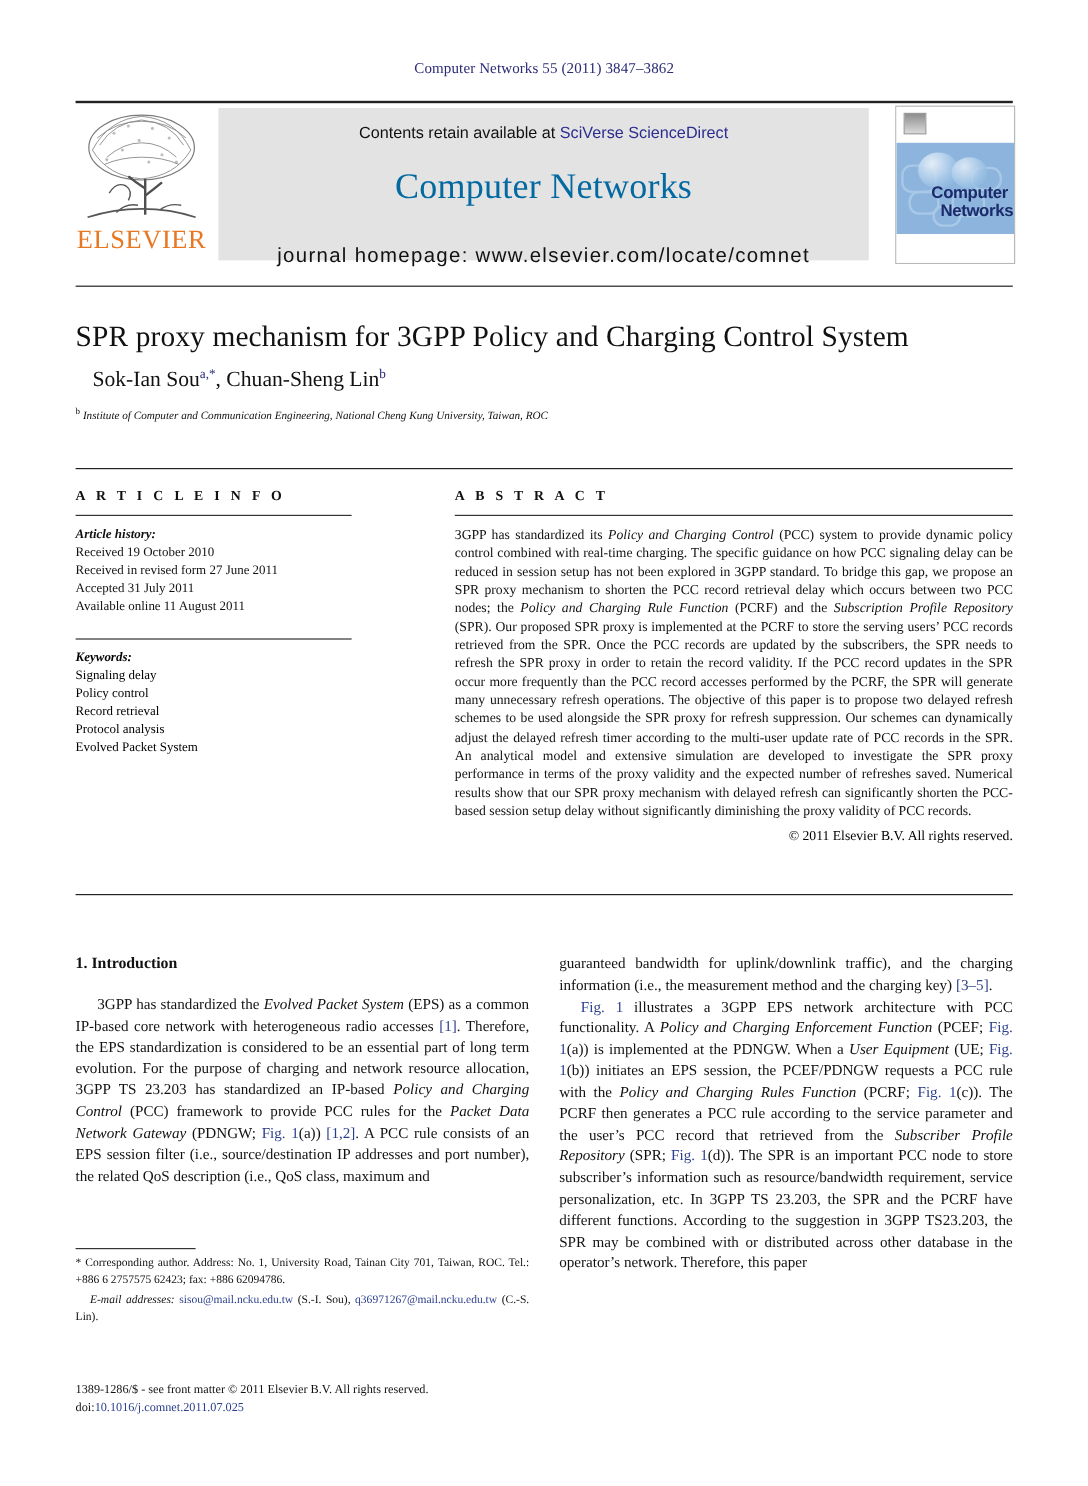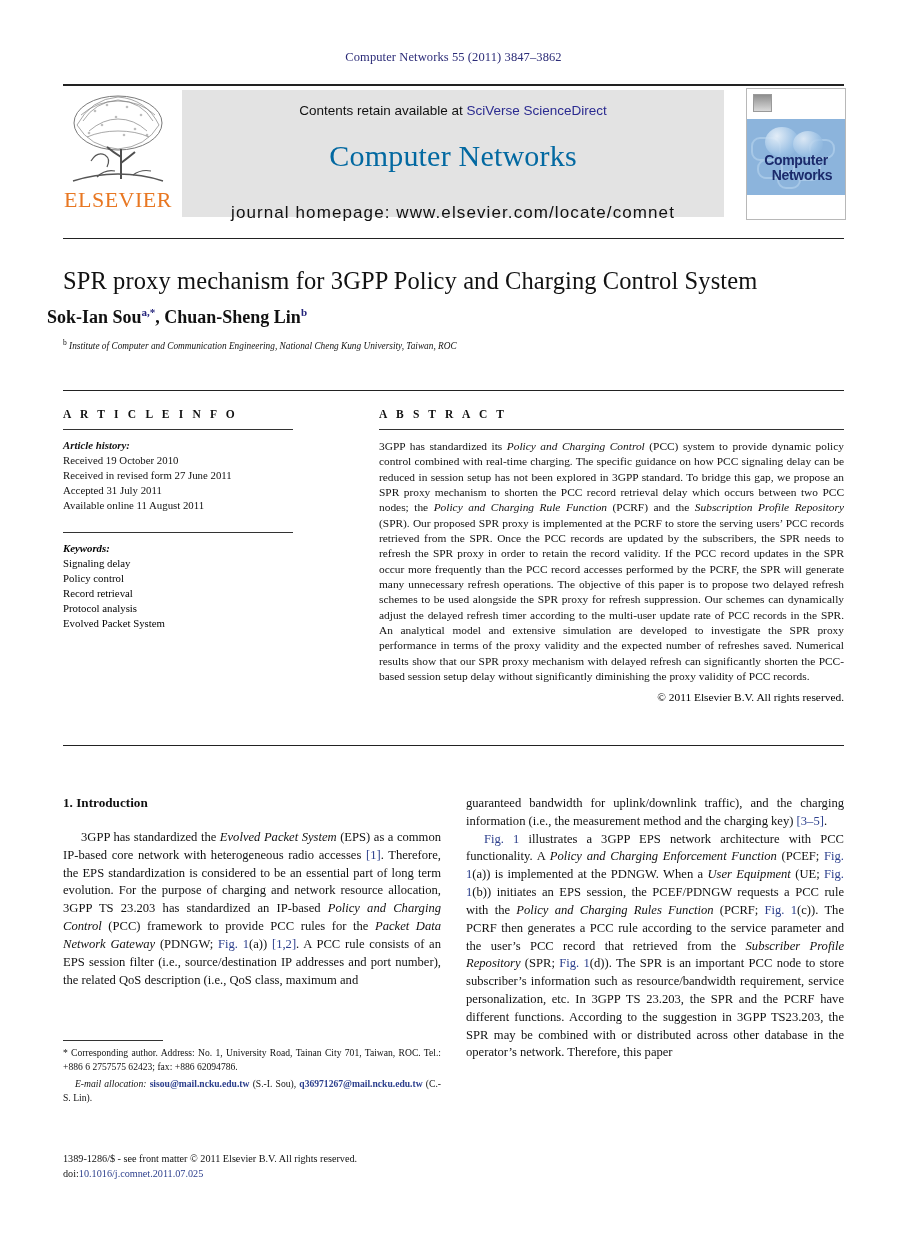--- a/index.html
+++ b/index.html
@@ -127,21 +127,21 @@
   .cover-bubbles {
     position: absolute; left:0; top:0; width:100%; height:100%;
   }
   .bub {
     position: absolute;
     border: 2px solid #a7c8e7;
     border-radius: 9px;
   }
   .cover-text {
     position: absolute;
-    left: 0; top: 34px;
+    left: 12px; top: 34px;
     width: 100%;
     text-align: center;
     font-family: "Liberation Sans", sans-serif;
     color: #1b2a6b;
     line-height: 1.08;
   }
   .cover-text .l1 { font-size: 14px; font-weight: bold; letter-spacing: -.3px;}
   .cover-text .l2 { font-size: 14px; font-weight: bold; letter-spacing: -.3px; margin-left: 12px;}
   .cover-bot {
     position: absolute;
@@ -160,26 +160,25 @@
     position: absolute;
     left: 63px; top: 267px;
     width: 790px;
     font-size: 24.5px;
     font-family: "Liberation Serif", serif;
     color: #111;
     letter-spacing: .1px;
   }
   .authors {
     position: absolute;
-    left: 47px; top: 306px;
+    left: 77px; top: 306px;
     width: 790px;
     font-size: 18px;
     font-family: "Liberation Serif", serif;
     color: #111;
-    font-weight: bold;
   }
   .authors sup { font-size: 11px; color: #23237a; }
   .affil {
     position: absolute;
     left: 63px; top: 338px;
     width: 790px;
     font-size: 9.3px;
     font-style: italic;
     font-family: "Liberation Serif", serif;
     line-height: 1.45;
@@ -287,21 +286,21 @@
   .footnotes {
     position: absolute;
     left: 63px; top: 1046px;
     width: 378px;
     font-size: 9.6px;
     line-height: 1.42;
     color: #111;
     text-align: justify;
   }
   .footnotes .em { font-style: italic; }
-  .footnotes a, .footnotes .mail { color: #2b3e8c; font-weight: bold; }
+  .footnotes a, .footnotes .mail { color: #2b3e8c; }
   .footnotes .blk { margin-bottom: 4px; }
   .imprint {
     position: absolute;
     left: 63px; top: 1152px;
     width: 420px;
     font-size: 10.2px;
     line-height: 1.45;
     color: #111;
   }
   .imprint .doi { color: #2b3e8c; }
@@ -438,21 +437,21 @@
 
   <div class="body-right">
     <p class="para cont"><span>guaranteed bandwidth for uplink/downlink traffic), and the charging information (i.e., the measurement method and the charging key) </span><span class="ref">[3–5]</span><span>.</span></p>
     <p class="para"><span class="ref">Fig. 1</span><span> illustrates a 3GPP EPS network architecture with PCC functionality. A </span><i>Policy and Charging Enforcement Function</i><span> (PCEF; </span><span class="ref">Fig. 1</span><span>(a)) is implemented at the PDNGW. When a </span><i>User Equipment</i><span> (UE; </span><span class="ref">Fig. 1</span><span>(b)) initiates an EPS session, the PCEF/PDNGW requests a PCC rule with the </span><i>Policy and Charging Rules Function</i><span> (PCRF; </span><span class="ref">Fig. 1</span><span>(c)). The PCRF then generates a PCC rule according to the service parameter and the user’s PCC record that retrieved from the </span><i>Subscriber Profile Repository</i><span> (SPR; </span><span class="ref">Fig. 1</span><span>(d)). The SPR is an important PCC node to store subscriber’s information such as resource/bandwidth requirement, service personalization, etc. In 3GPP TS 23.203, the SPR and the PCRF have different functions. According to the suggestion in 3GPP TS23.203, the SPR may be combined with or distributed across other database in the operator’s network. Therefore, this paper</span></p>
   </div>
 
   <div class="foot-rule"></div>
   <div class="footnotes">
     <div class="blk">* Corresponding author. Address: No. 1, University Road, Tainan City 701, Taiwan, ROC. Tel.: +886 6 2757575 62423; fax: +886 62094786.</div>
     <div class="blk" style="text-indent:12px;">
-      <span class="em">E-mail allocation:</span>
+      <span class="em">E-mail addresses:</span>
       <span class="mail">sisou@mail.ncku.edu.tw</span>
       <span>(S.-I. Sou)</span>,
       <span class="mail">q36971267@mail.ncku.edu.tw</span>
       <span>(C.-S. Lin).</span>
     </div>
   </div>
 
   <div class="imprint">
     <div>1389-1286/$ - see front matter © 2011 Elsevier B.V. All rights reserved.</div>
     <div><span>doi:</span><span class="doi">10.1016/j.comnet.2011.07.025</span></div>

